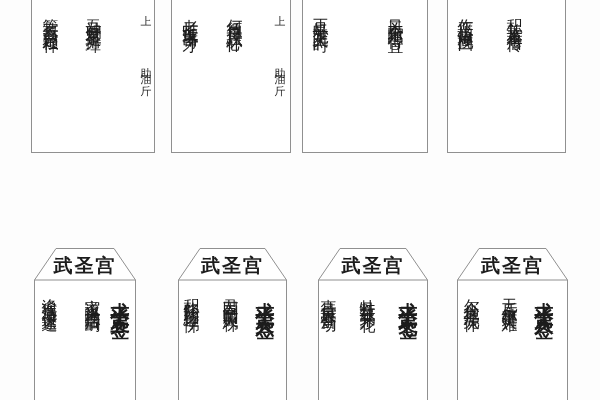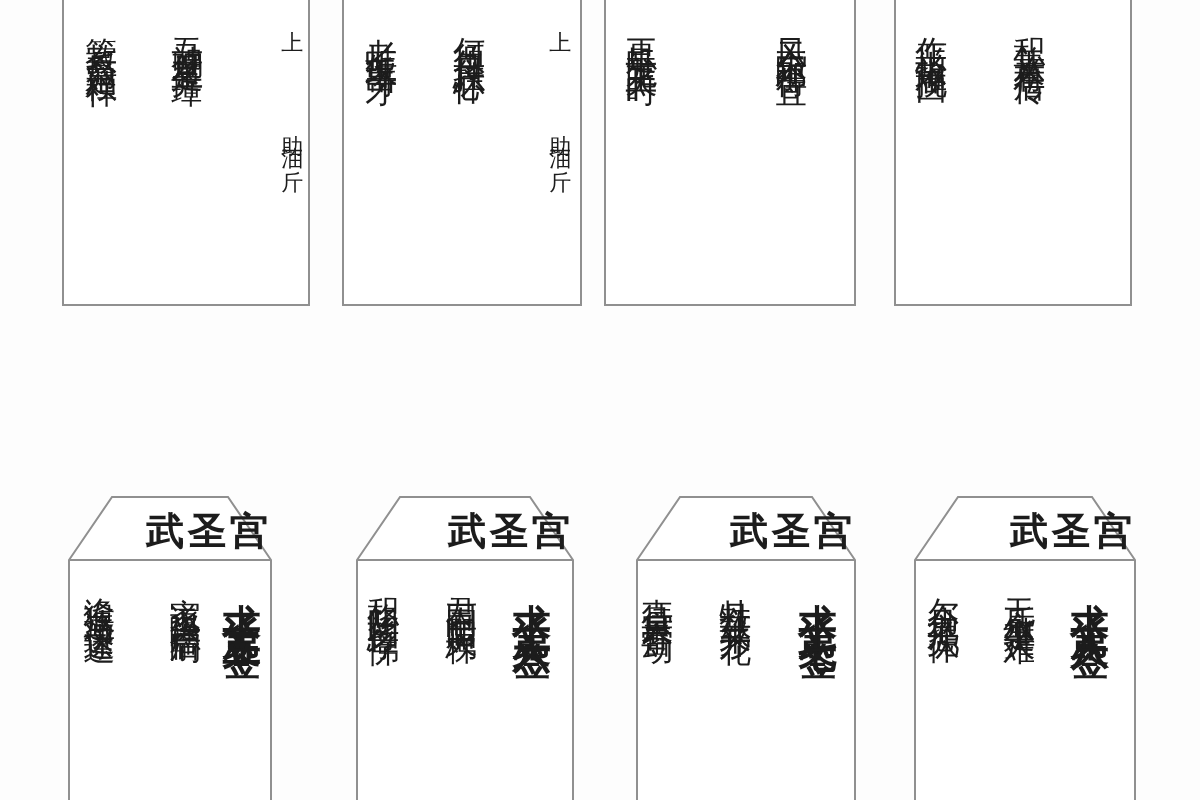--- a/index.html
+++ b/index.html
@@ -28,21 +28,21 @@
     line-height:1.1;
   }
   .poem{font-size:16px;letter-spacing:3px;top:30px;}
   .card-bottom .poem{top:38px;}
   .sign-title{font-size:19px;letter-spacing:5px;top:38px;font-weight:bold;}
   .donation{font-size:11px;letter-spacing:6px;}
   .donation-prefix{top:30px;}
   .donation-text{top:82px;}
   .temple-header{
     position:absolute;top:5px;left:0;right:0;
-    text-align:right;font-size:19px;font-weight:bold;letter-spacing:2px;
+    text-align:center;font-size:19px;font-weight:bold;letter-spacing:2px;
   }
 </style>
 </head>
 <body>
 
 <div class="stage">
 
   <div class="card-top" style="left:31px;width:124px">
     <div class="vcol donation donation-prefix" style="left:107px">上</div>
     <div class="vcol donation donation-text" style="left:107px">助油一斤</div>

